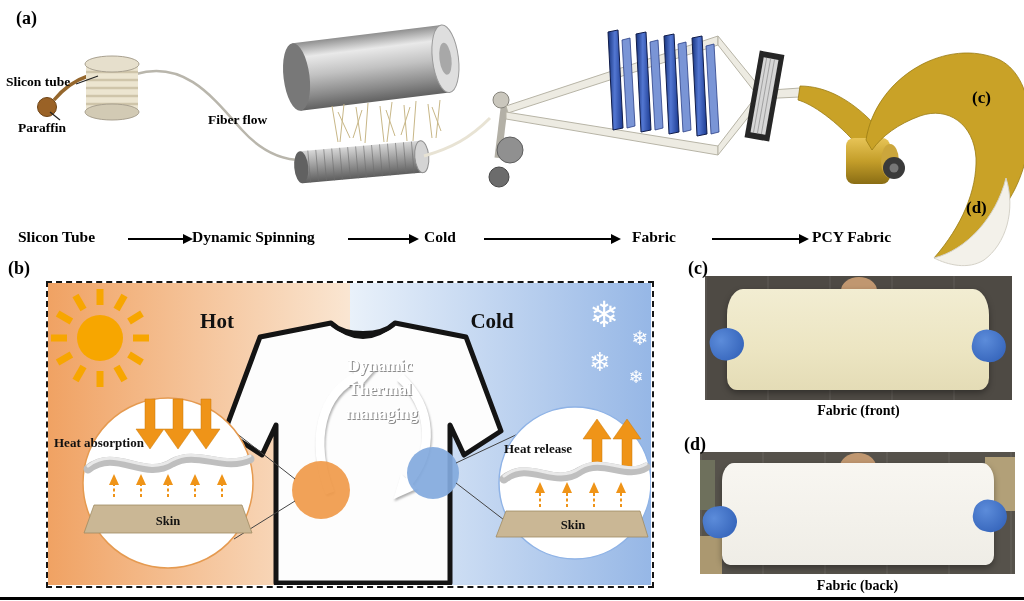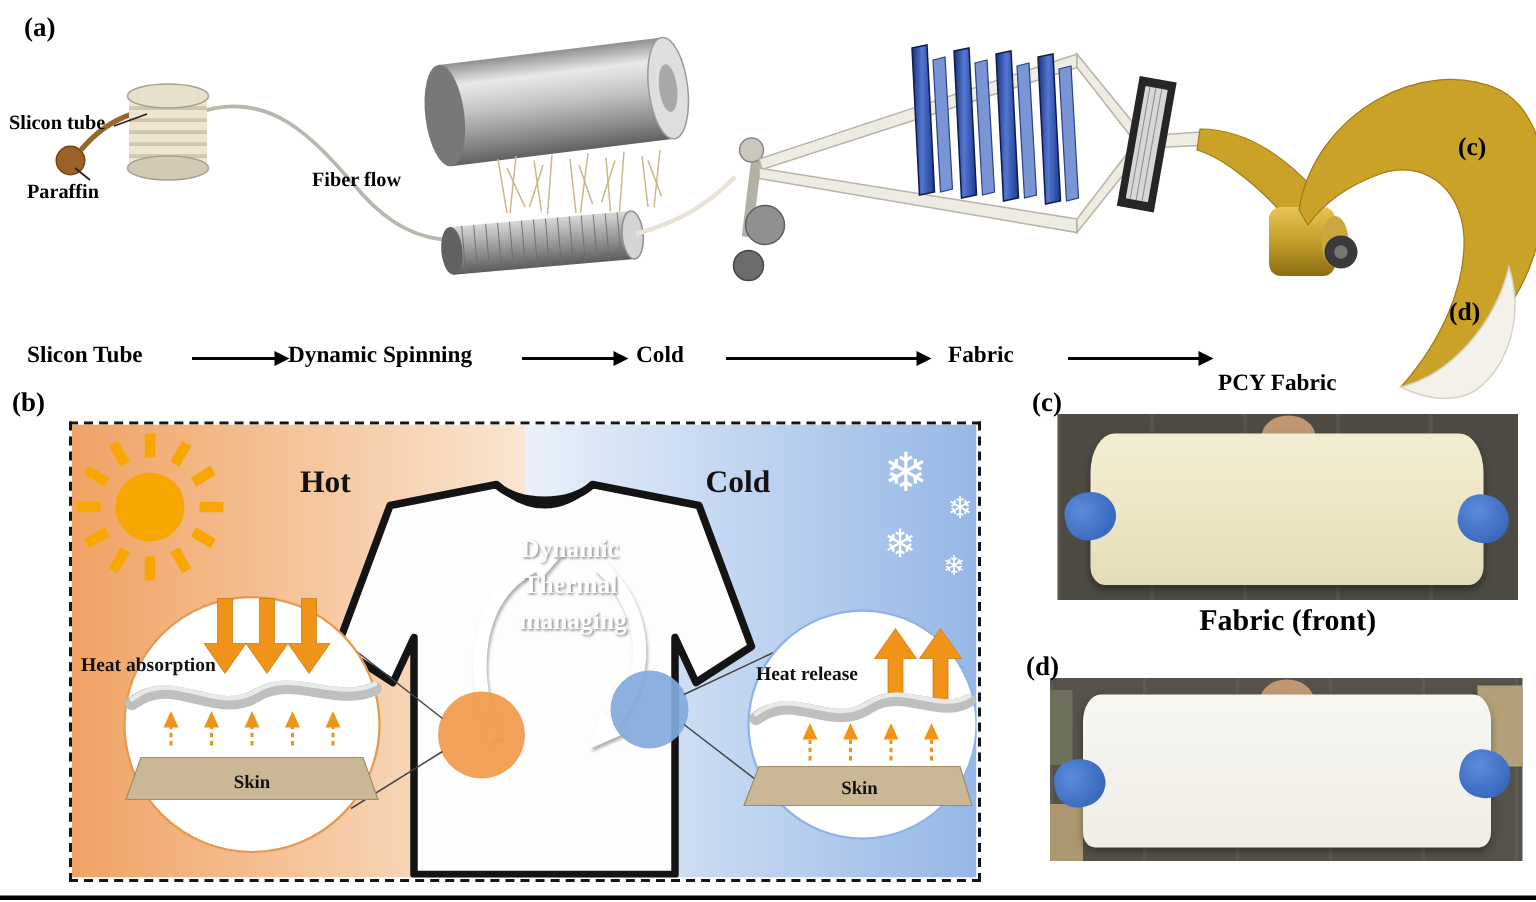--- a/index.html
+++ b/index.html
@@ -28,21 +28,21 @@
   .fabric.front { left:22px; top:13px; width:262px; height:101px;
       background:linear-gradient(180deg,#f2edd2 0%,#ece5c2 60%,#e4dcb6 100%);
       border-radius:16px 16px 10px 10px / 26px 26px 12px 12px; box-shadow:0 3px 6px rgba(0,0,0,.35); }
   .fabric.back { left:22px; top:11px; width:272px; height:102px;
       background:linear-gradient(180deg,#f8f6f1,#efede6);
       border-radius:12px 12px 8px 8px / 18px 18px 10px 10px; box-shadow:0 3px 6px rgba(0,0,0,.35); }
   .glove { position:absolute; width:34px; height:32px;
       background:radial-gradient(circle at 35% 35%, #5c8cda, #2d5cb4);
       border-radius:46% 54% 52% 48%; }
   .block { position:absolute; }
-  .caption { position:absolute; font-weight:bold; font-size:20px; color:#000; text-align:center; }
+  .caption { position:absolute; font-weight:bold; font-size:14px; color:#000; text-align:center; }
   .bottom-rule { position:absolute; left:0; top:597px; width:1024px; height:3px; background:#000; }
 </style>
 </head>
 <body>
 
 <div class="page">
 
   <span class="plabel" style="left:16px; top:8px;">(a)</span>
 
   <svg class="mach" width="1024" height="272" viewBox="0 0 1024 272">
@@ -169,21 +169,21 @@
 
   <div>
     <span class="flow-label" style="left:18px;">Slicon Tube</span>
     <div class="flow-arrow" style="left:128px; width:56px;"></div>
     <span class="flow-label" style="left:192px;">Dynamic Spinning</span>
     <div class="flow-arrow" style="left:348px; width:62px;"></div>
     <span class="flow-label" style="left:424px;">Cold</span>
     <div class="flow-arrow" style="left:484px; width:128px;"></div>
     <span class="flow-label" style="left:632px;">Fabric</span>
     <div class="flow-arrow" style="left:712px; width:88px;"></div>
-    <span class="flow-label" style="left:812px;margin-top:19px;">PCY Fabric</span>
+    <span class="flow-label" style="left:812px;">PCY Fabric</span>
   </div>
 
   <span class="plabel" style="left:8px; top:258px;">(b)</span>
 
   <div class="panel-b-box">
     <svg width="603" height="302" viewBox="0 0 603 302">
       <defs>
         <linearGradient id="gHot" x1="0" y1="0" x2="1" y2="0">
           <stop offset="0" stop-color="#f0a263"></stop>
             <stop offset="1" stop-color="#fae6d2"></stop>
@@ -305,15 +305,16 @@
   <span class="plabel" style="left:684px; top:434px;">(d)</span>
   <div class="photo" style="left:700px; top:452px; width:315px; height:122px; background-color:#56524b;">
     <div class="block" style="right:0; top:5px; width:30px; height:54px; background:#b2a078;"></div>
     <div class="block" style="left:0; top:8px; width:15px; height:50px; background:#6e705c;"></div>
     <div class="block" style="left:0; bottom:0; width:22px; height:38px; background:#ab9870;"></div>
     <div class="head"></div>
     <div class="fabric back"></div>
     <div class="glove" style="left:3px; top:54px; transform:rotate(-12deg);"></div>
     <div class="glove" style="right:8px; top:48px; transform:rotate(12deg);"></div>
   </div>
+  <div class="caption" style="left:700px; top:578px; width:315px;">Fabric (back)</div>
 
   <div class="bottom-rule"></div>
 </div>
 
 </body></html>

